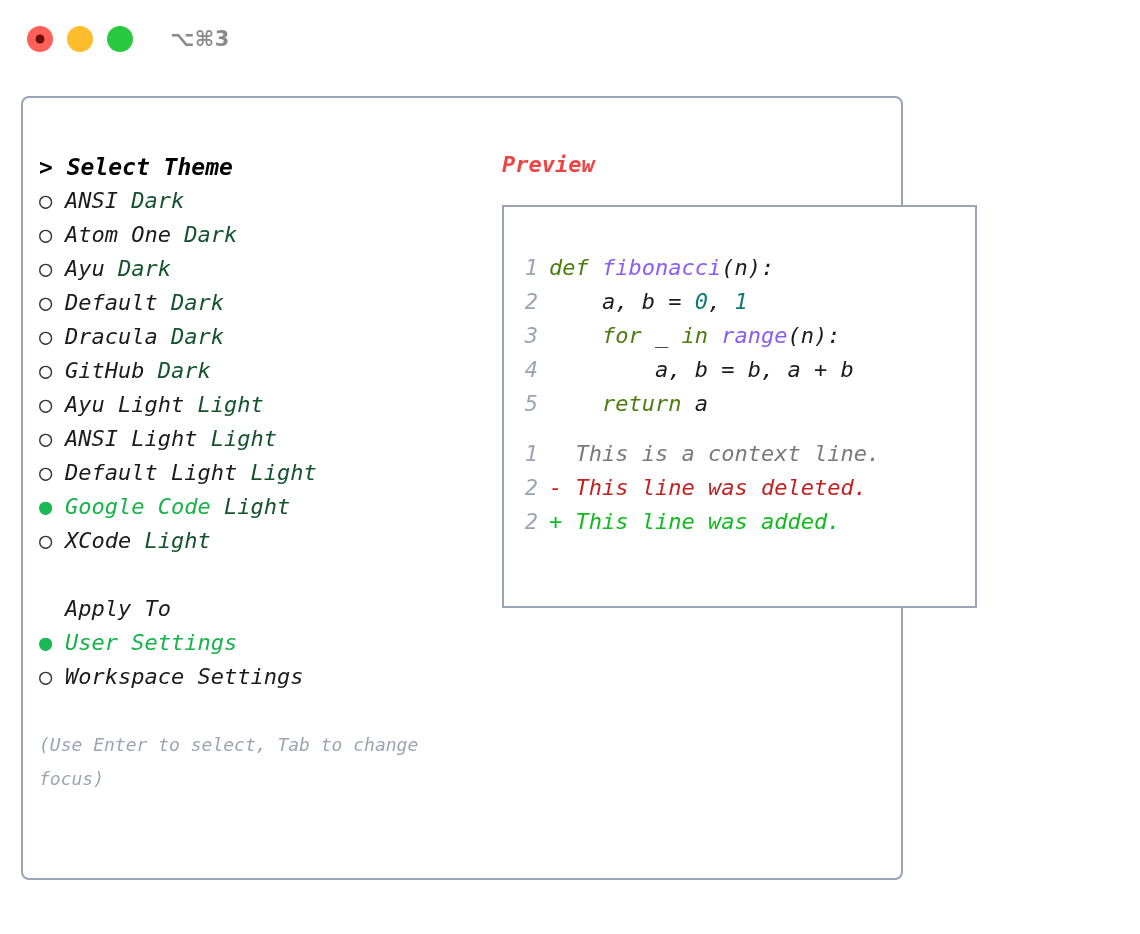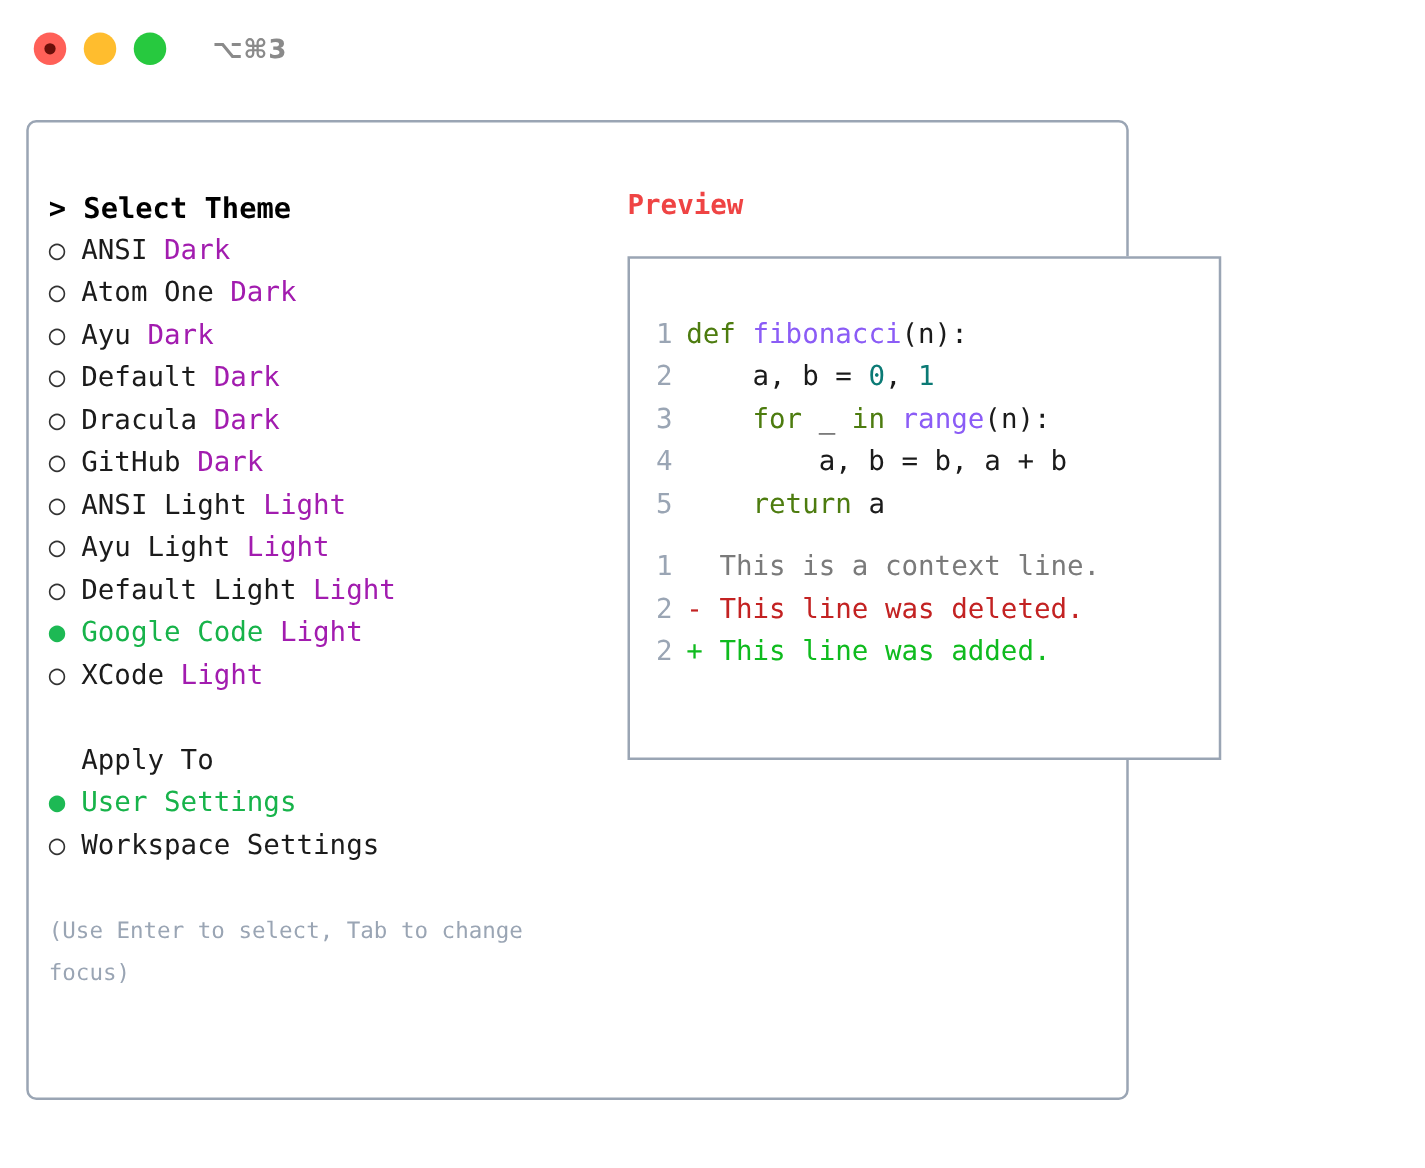--- a/index.html
+++ b/index.html
@@ -67,20 +67,21 @@
   #panel {
     position: absolute;
     left: 21px;
     top: 96px;
     width: 882px;
     height: 784px;
     border: 2px solid #9AA5B4;
     border-radius: 8px;
     box-sizing: border-box;
     background: #ffffff;
+    font-style: italic;
   }
 
   
   #left-col {
     position: absolute;
     left: 16px;
     top: 52px;
     width: 460px;
   }
 
@@ -96,21 +97,21 @@
     font-size: 23px;
   }
   .marker {
     display: inline-block;
     width: 26px;
   }
   .marker-on  { color: #1DB954; }
   .marker-off { color: #333333; }
   .name-on    { color: #17B34A; }
   .name-off   { color: #1b1b1b; }
-  .variant    { color: #a21caf; }
+  .variant    { color: #14532d; }
 
   .section-title {
     font-size: 22px;
     line-height: 34px;
     color: #1b1b1b;
     white-space: pre;
     padding-left: 26px;
   }
 
   #spacer-a { height: 34px; }
@@ -188,22 +189,22 @@
 
     <div id="left-col">
       <div class="row row-header">&gt; Select Theme</div>
       <div id="theme-list">
           <div class="row"><span class="marker marker-off">○</span><span class="name-off">ANSI</span><span class="variant"> Dark</span></div>
           <div class="row"><span class="marker marker-off">○</span><span class="name-off">Atom One</span><span class="variant"> Dark</span></div>
           <div class="row"><span class="marker marker-off">○</span><span class="name-off">Ayu</span><span class="variant"> Dark</span></div>
           <div class="row"><span class="marker marker-off">○</span><span class="name-off">Default</span><span class="variant"> Dark</span></div>
           <div class="row"><span class="marker marker-off">○</span><span class="name-off">Dracula</span><span class="variant"> Dark</span></div>
           <div class="row"><span class="marker marker-off">○</span><span class="name-off">GitHub</span><span class="variant"> Dark</span></div>
+          <div class="row"><span class="marker marker-off">○</span><span class="name-off">Ayu Light</span><span class="variant"> Light</span></div>
           <div class="row"><span class="marker marker-off">○</span><span class="name-off">ANSI Light</span><span class="variant"> Light</span></div>
-          <div class="row"><span class="marker marker-off">○</span><span class="name-off">Ayu Light</span><span class="variant"> Light</span></div>
           <div class="row"><span class="marker marker-off">○</span><span class="name-off">Default Light</span><span class="variant"> Light</span></div>
           <div class="row"><span class="marker marker-on">●</span><span class="name-on">Google Code</span><span class="variant"> Light</span></div>
           <div class="row"><span class="marker marker-off">○</span><span class="name-off">XCode</span><span class="variant"> Light</span></div>
         </div>
 
       <div id="spacer-a"></div>
 
       <div class="section-title">Apply To</div>
       <div id="apply-list">
           <div class="row"><span class="marker marker-on">●</span><span class="name-on">User Settings</span></div>

